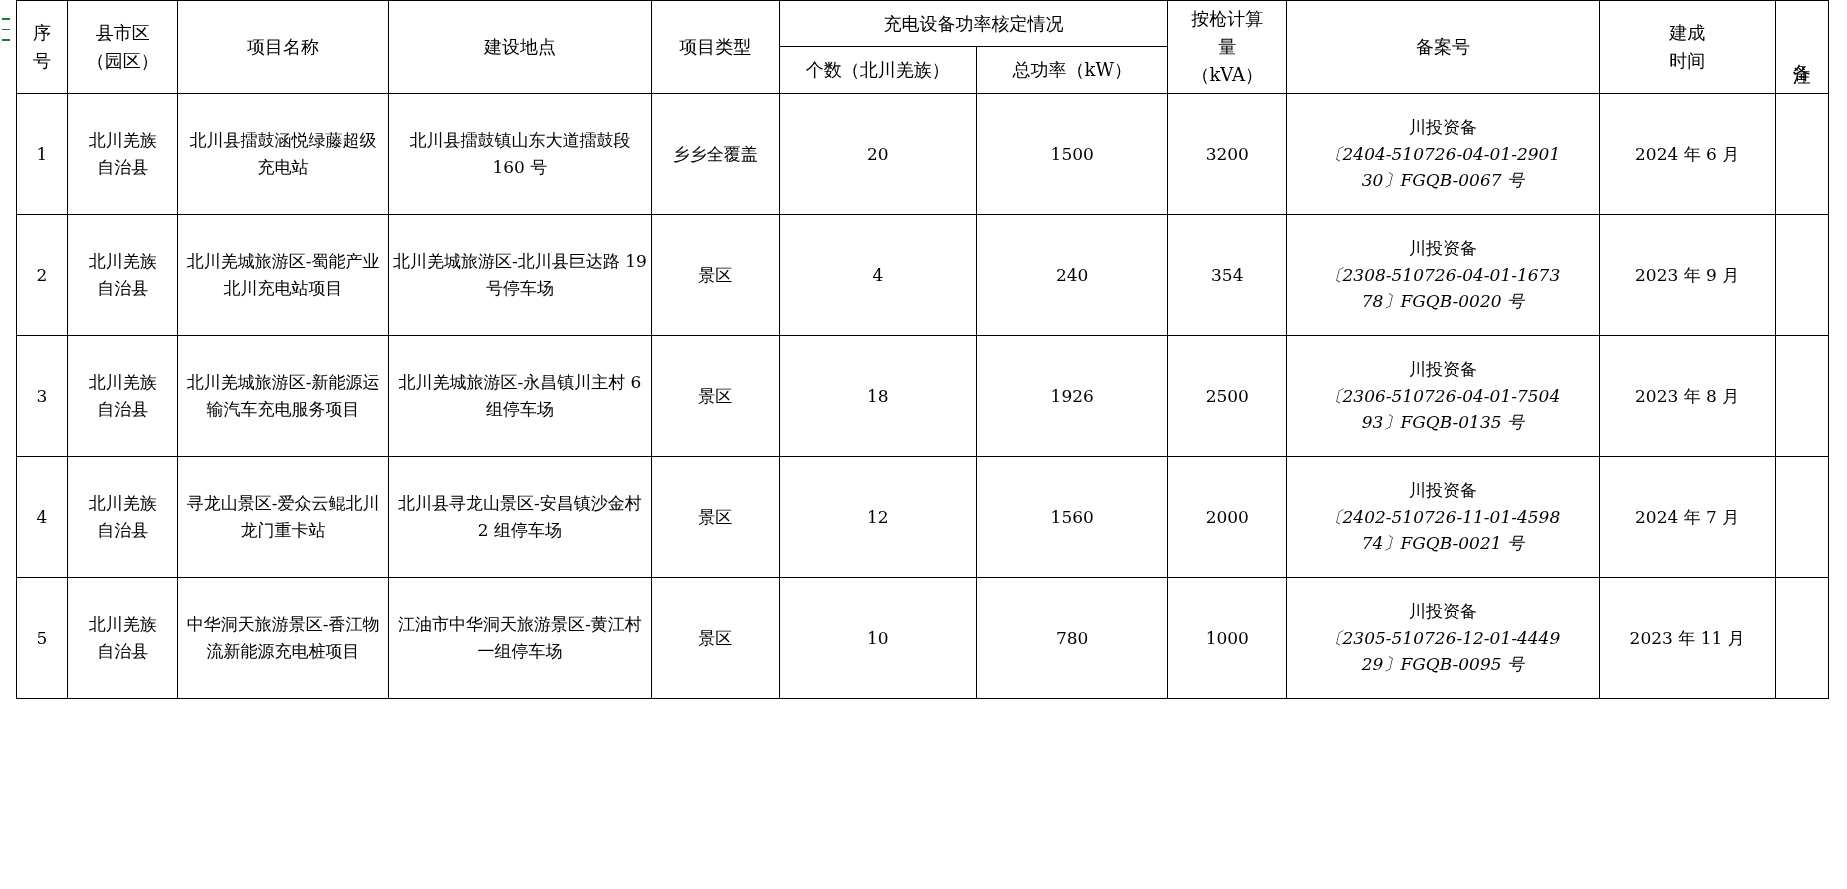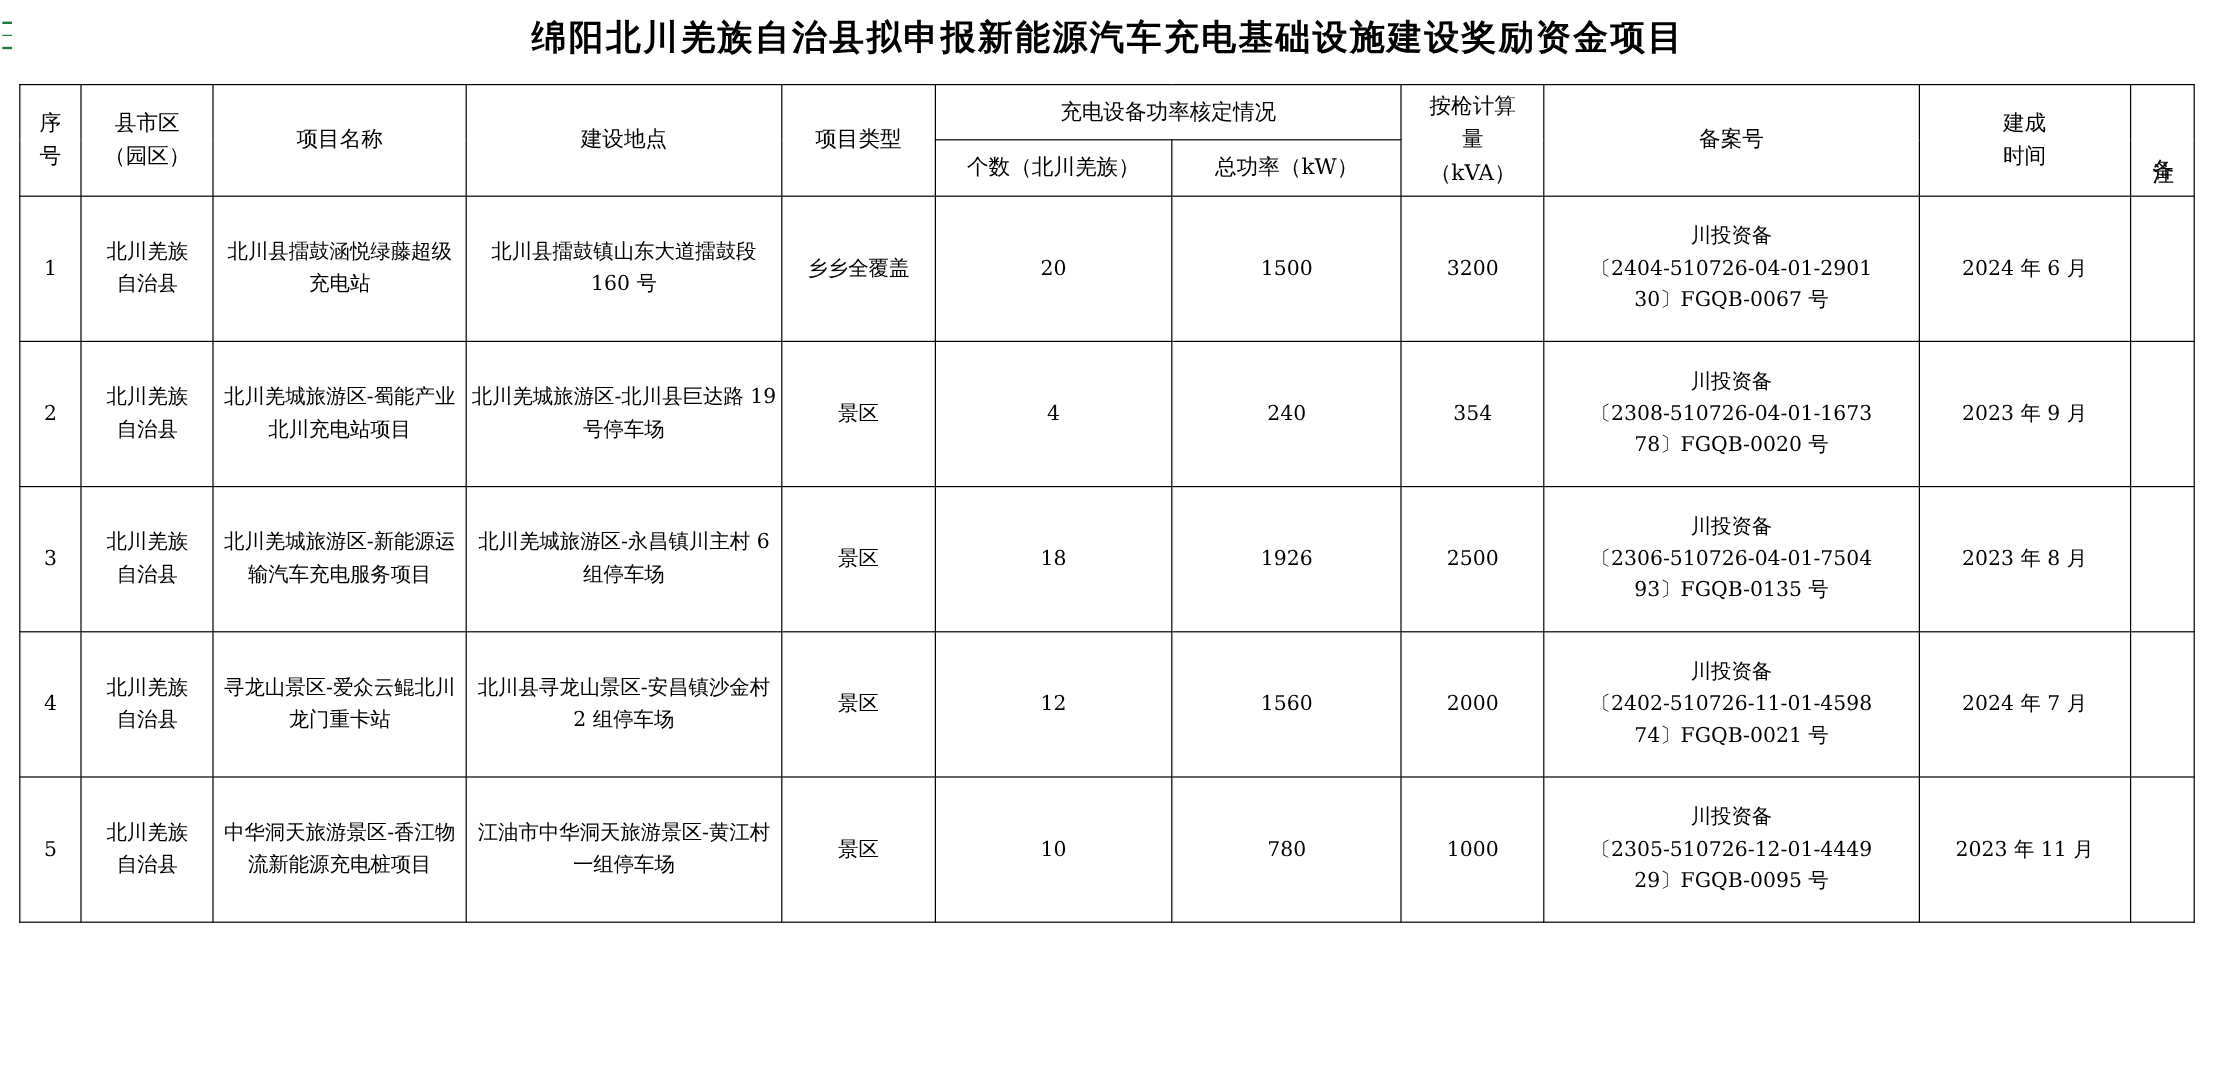--- a/index.html
+++ b/index.html
@@ -78,35 +78,34 @@
   .c-date    { width: 166px; }
   .c-note    { width: 50px; }
   td.body-cell { height: 112px; }
   .note-vert {
     writing-mode: vertical-rl;
     text-orientation: upright;
     display: inline-block;
     line-height: 1.1;
     letter-spacing: 2px;
   }
-  .nowrap { white-space: nowrap; }
+  .nowrap { white-space: nowrap; font-style: italic; }
   .record-line { display: block; }
 </style>
 </head>
 <body>
 
 <div class="page">
 
   <div class="left-marks">
     <span></span>
       <span></span>
       <span></span>
   </div>
 
-  <div class="doc-title">绵阳北川羌族自治县拟申报新能源汽车充电基础设施建设奖励资金项目</div>
 
   <div class="table-wrap">
     <table class="main">
       <colgroup>
         <col class="c-seq">
           <col class="c-area">
           <col class="c-name">
           <col class="c-loc">
         <col class="c-type">
           <col class="c-cnt">

